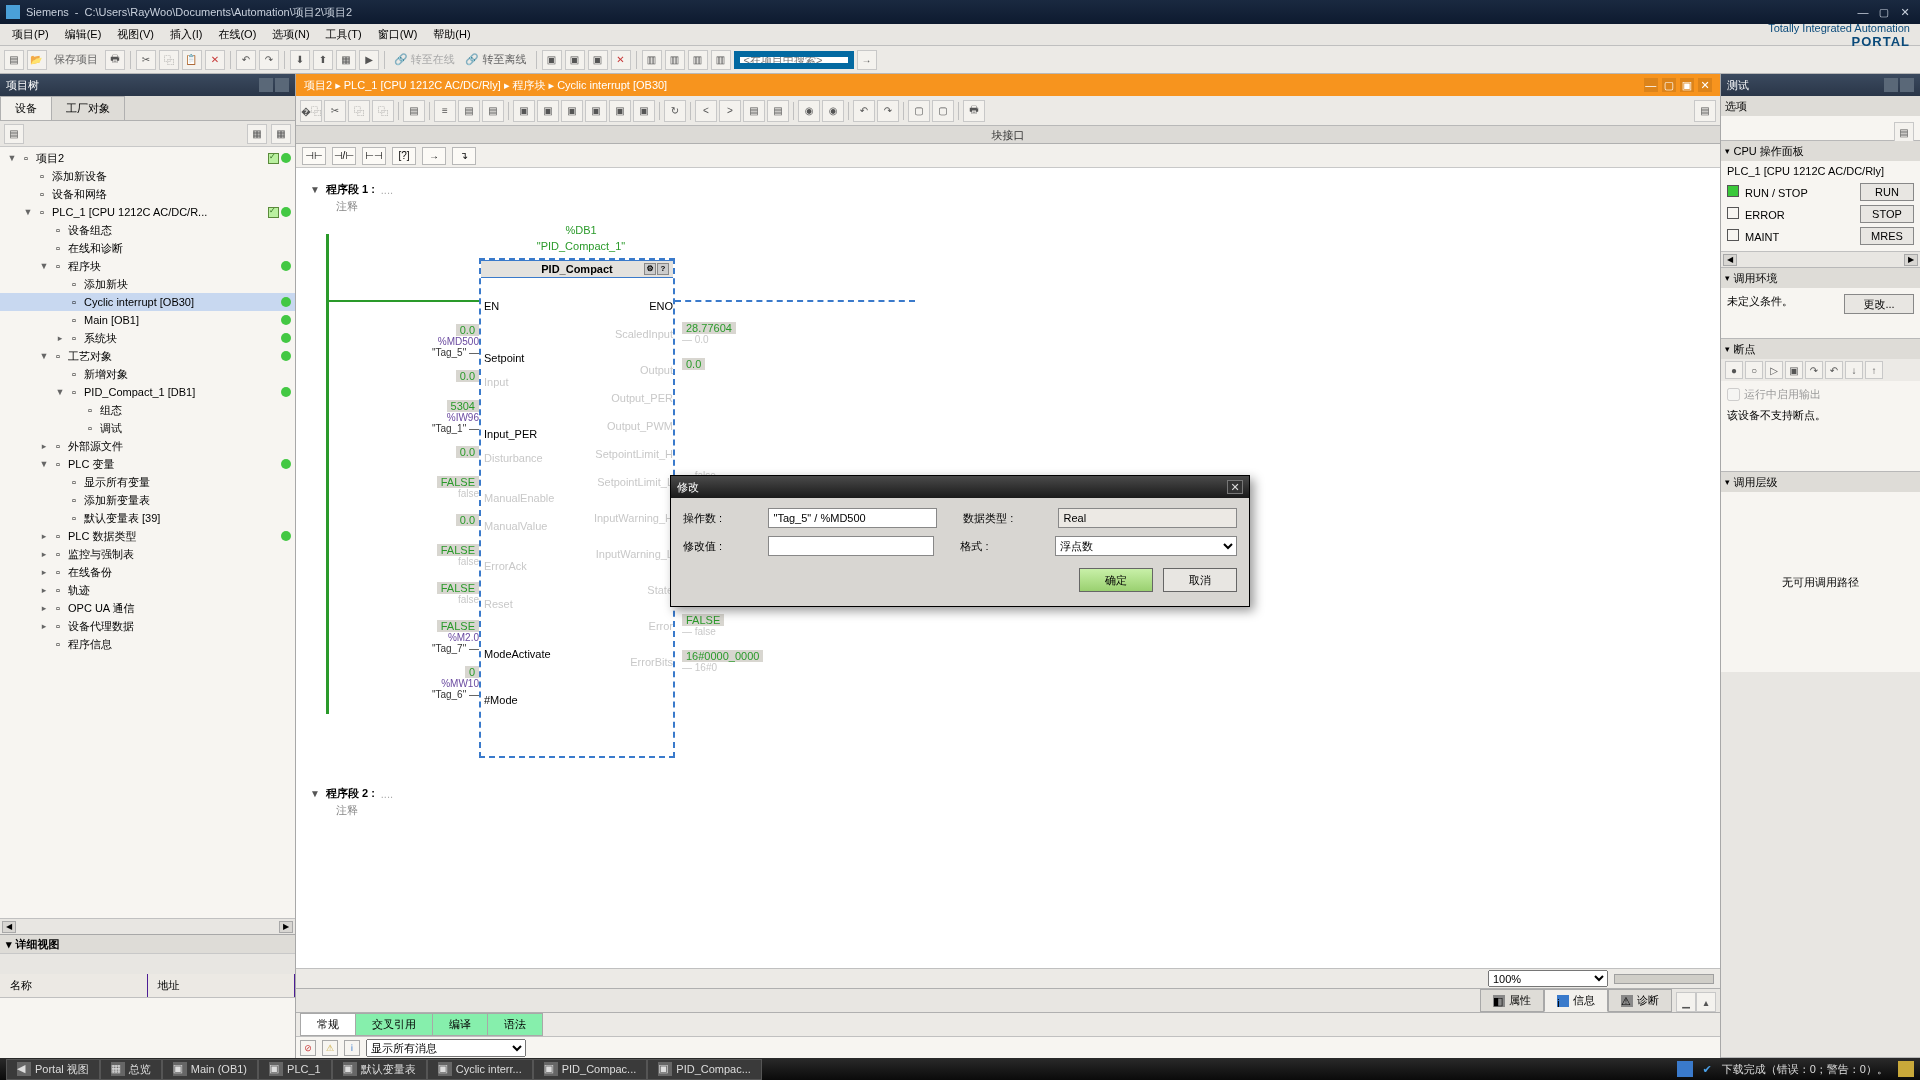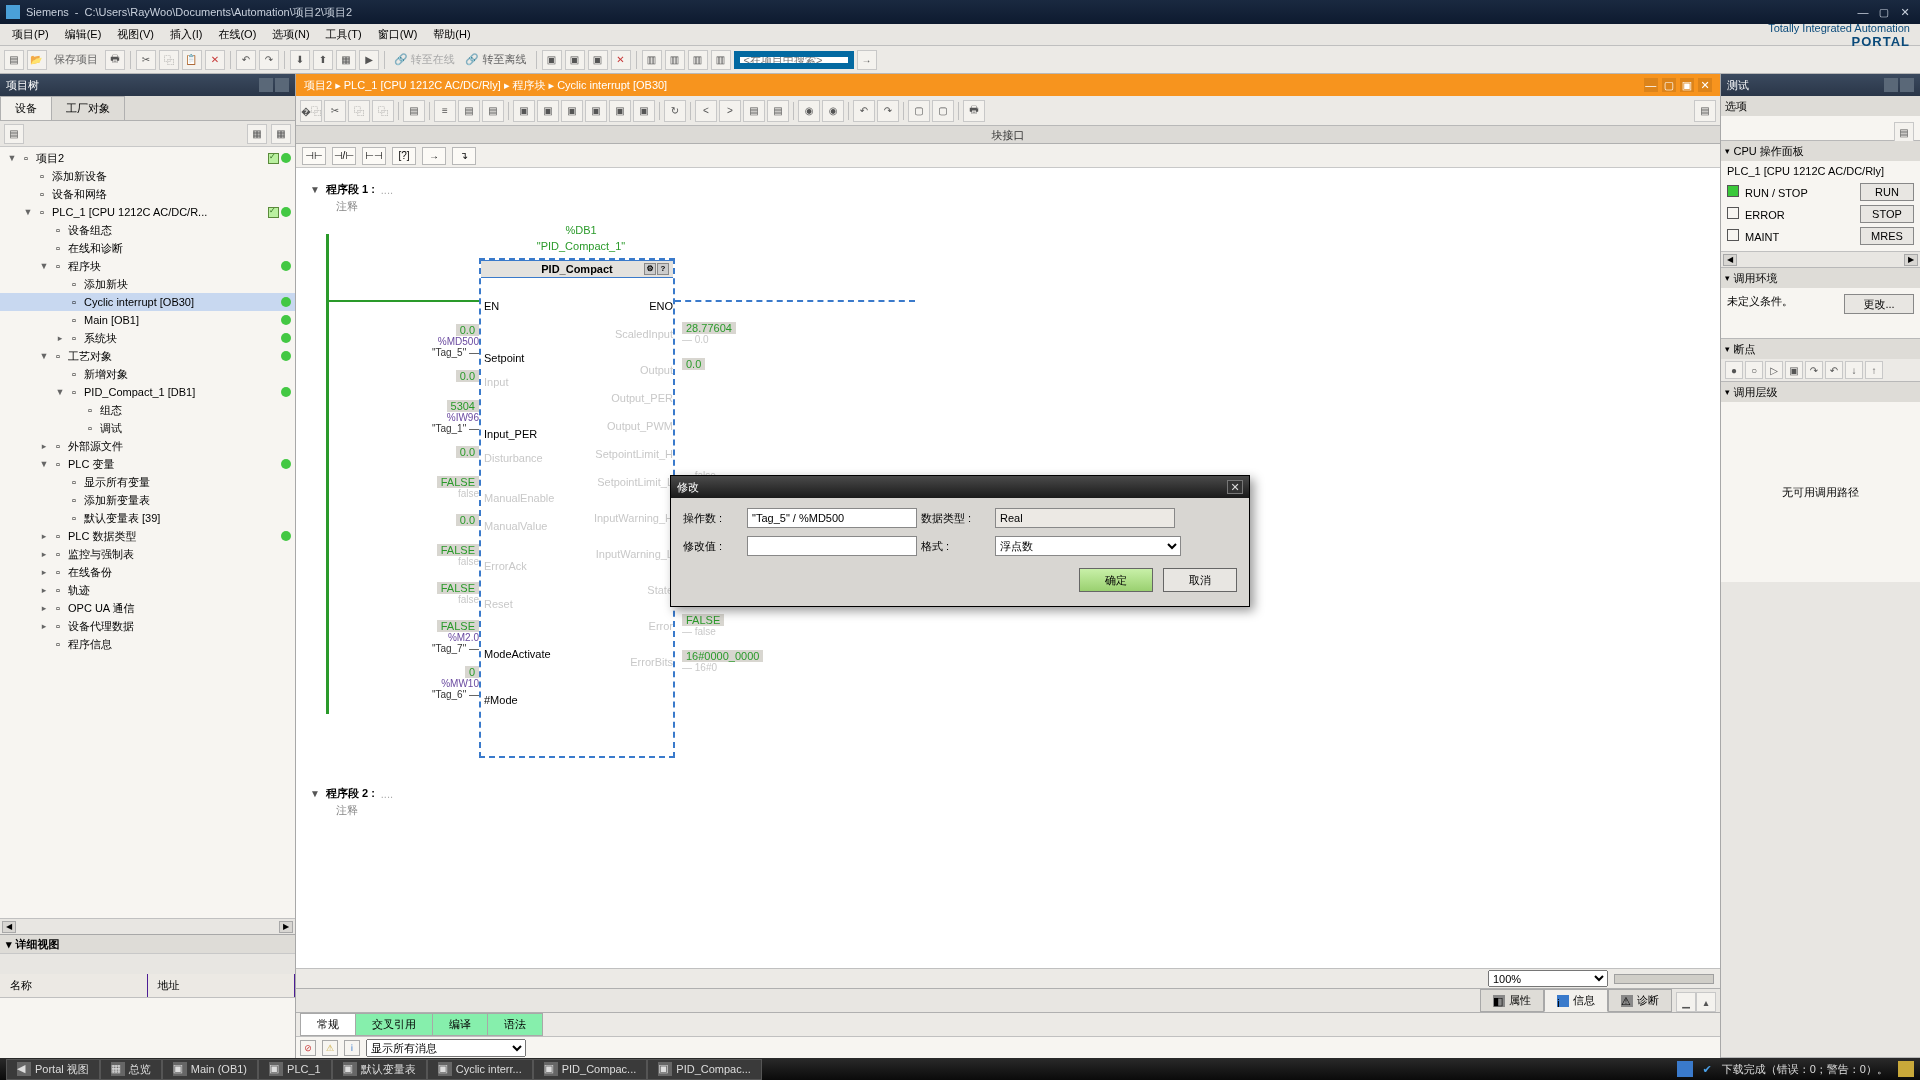--- a/index.html
+++ b/index.html
@@ -94,21 +94,21 @@
 .cpuop button{ width:54px; height:18px; background:#e8e6e2; border:1px solid #888; font-size:11px;}
 .rightpanel .plain { padding:6px; background:#f7f5f1; font-size:11px; }
 .rightpanel .plain button{ height:20px; width:70px; float:right; background:#e8e6e2; border:1px solid #888;}
 .bpbar{ height:22px; background:#eceae6; display:flex; align-items:center; gap:2px; padding:0 4px;}
 .bpbar .tb-btn{ width:18px; height:18px;}
 
 .dialog { position:absolute; left:670px; top:475px; width:580px; background:#d8d6d2; border:1px solid #000; box-shadow:4px 4px 10px rgba(0,0,0,.4); z-index:50;}
 .dialog .dtitle{ height:22px; background:linear-gradient(#4a4a4a,#1a1a1a); color:#fff; display:flex; justify-content:space-between; align-items:center; padding:0 6px;}
 .dialog .dtitle .x{ width:16px; height:14px; background:#333; color:#ddd; text-align:center; line-height:12px; border:1px solid #777;}
 .dialog .dbody{ padding:10px 12px 6px 12px;}
-.dialog .drow{ display:flex; align-items:center; margin-bottom:8px; gap:4px;}
+.dialog .drow{ display:flex; align-items:center; margin-bottom:8px; gap:26px;}
 .dialog label{ width:60px;}
 .dialog input[type=text]{ height:20px; border:1px solid #888; padding:0 4px; background:#fff;}
 .dialog select{ height:20px; border:1px solid #888; background:#fff;}
 .dialog .dbtns{ display:flex; justify-content:flex-end; gap:10px; padding:4px 0 8px 0;}
 .dialog .dbtns button{ width:74px; height:24px; border:1px solid #666;}
 .dialog .dbtns .ok{ background:linear-gradient(#c8f0a8,#9ad070);}
 .dialog .dbtns .cancel{ background:#e8e6e2;}
 
 .statusbar { height:22px; background:linear-gradient(#2a2a2a,#0a0a0a); color:#ddd; display:flex; align-items:center; justify-content:space-between; padding:0 6px;}
 .statusbar .tabset{ display:flex; gap:0;}
@@ -645,20 +645,27 @@
       <div class="bpbar">
         <div class="tb-btn">●</div>
         <div class="tb-btn">○</div>
         <div class="tb-btn">▷</div>
         <div class="tb-btn">▣</div>
         <div class="tb-btn">↷</div>
         <div class="tb-btn">↶</div>
         <div class="tb-btn">↓</div>
         <div class="tb-btn">↑</div>
       </div>
+      <div class="plain" style="height:90px">
+        <label style="display:flex;align-items:center;gap:4px;color:#999">
+            <input type="checkbox" disabled="" style="">
+            <span>运行中启用输出</span>
+          </label>
+        <div style="margin-top:6px">该设备不支持断点。</div>
+      </div>
     </div>
     <div class="sect" style="flex:1">
       <div class="secthdr">
           <span class="tw">▾</span>
           <span>调用层级</span>
         </div>
       <div class="plain" style="height:180px;display:flex;align-items:center;justify-content:center">
         <span>无可用调用路径</span>
       </div>
     </div>

